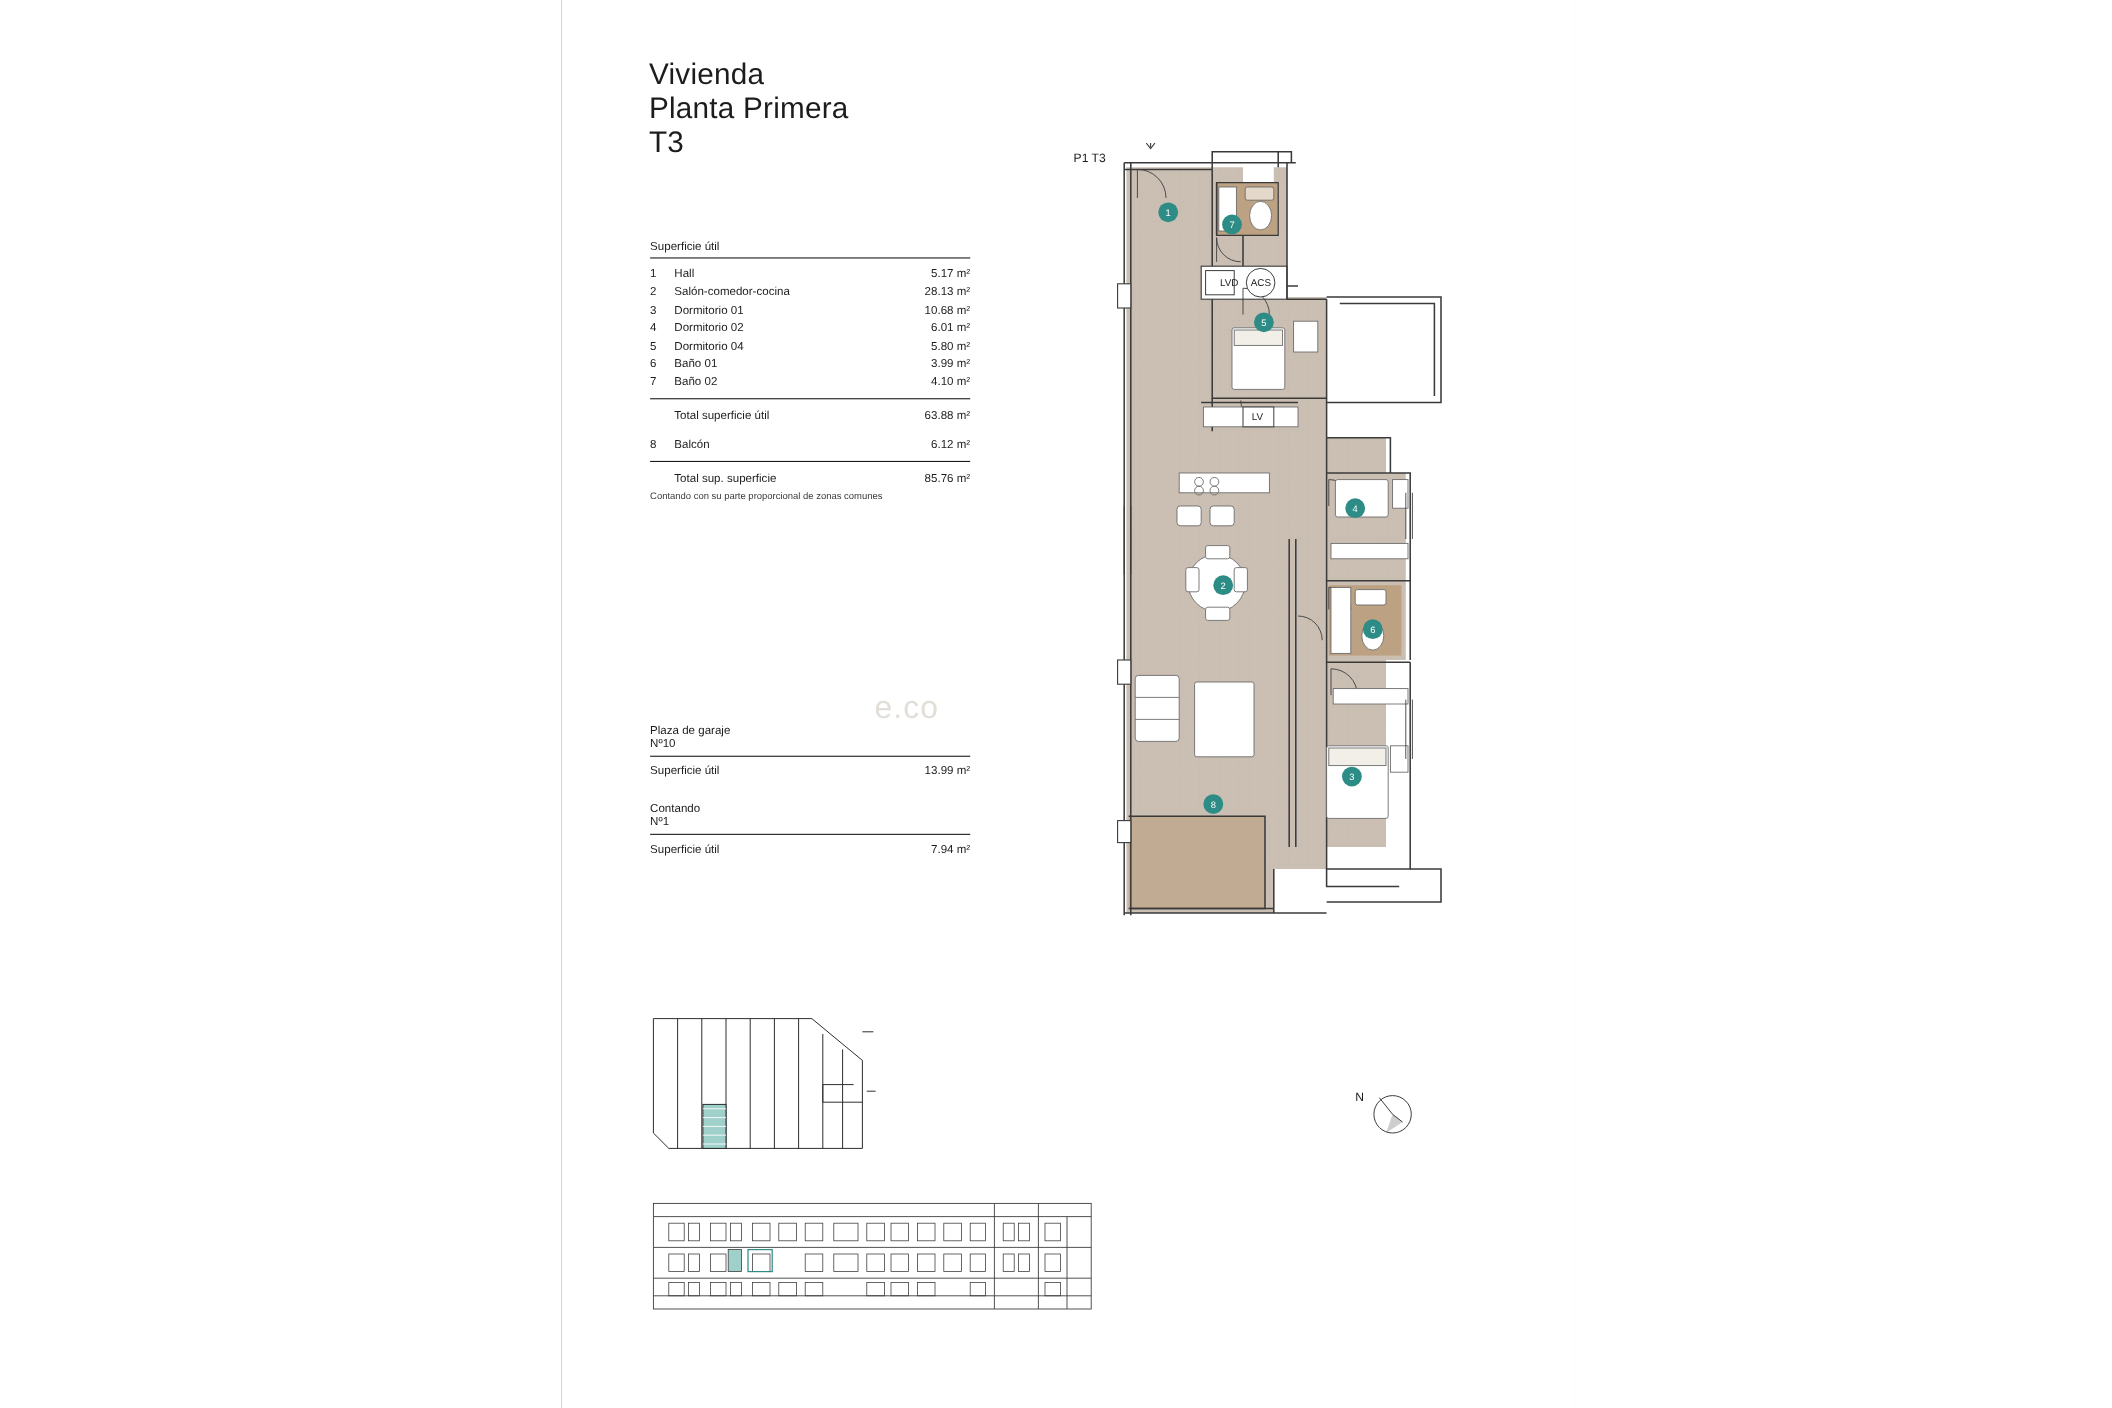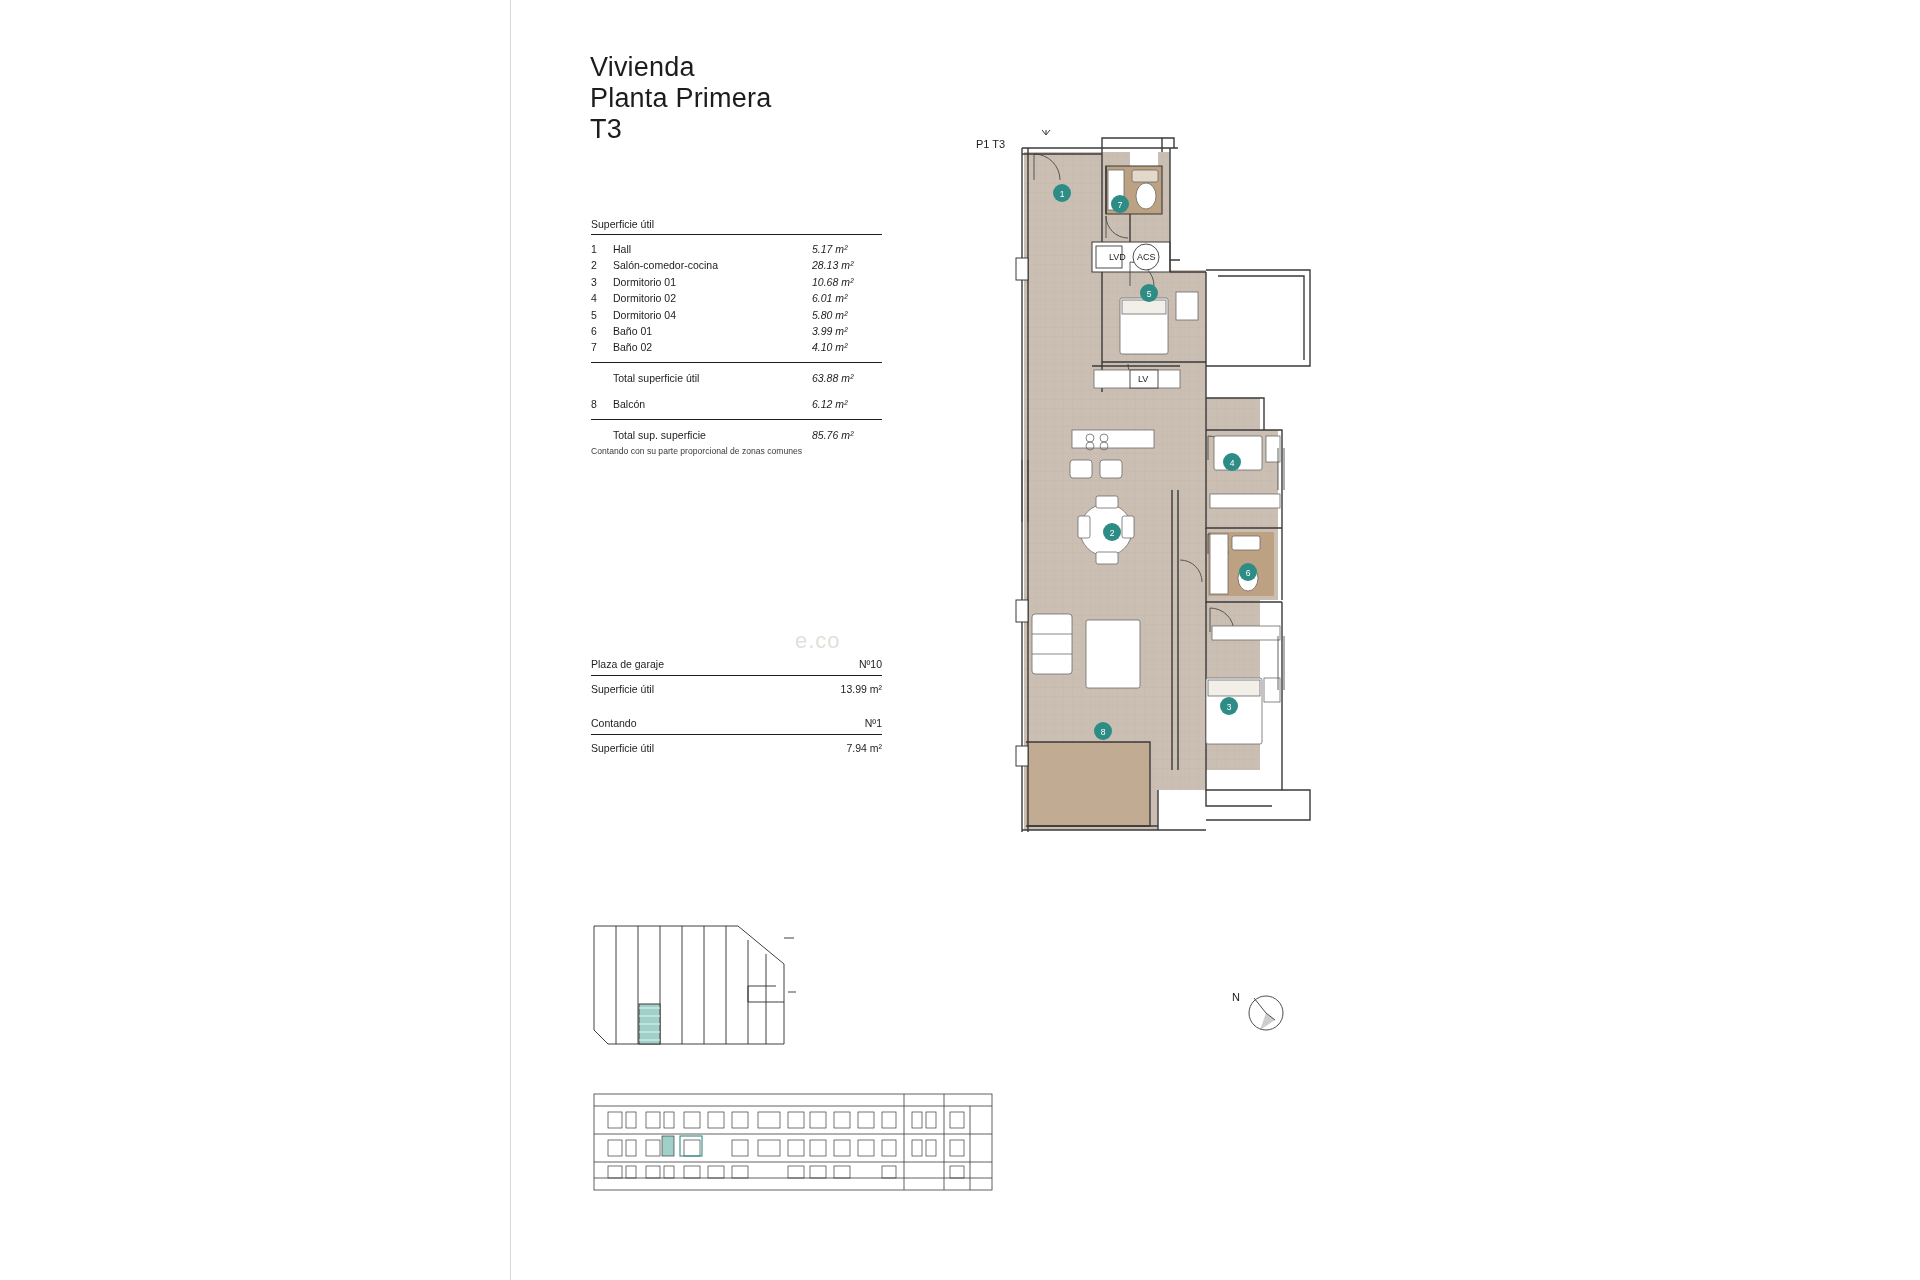--- a/index.html
+++ b/index.html
@@ -65,21 +65,21 @@
     border-bottom: 0.8px solid #1c1c1c;
     margin-bottom: 8px;
   }
   .row {
     display: flex;
     align-items: baseline;
     margin-bottom: 4.4px;
   }
   .row .num { width: 22px; flex: none; }
   .row .lbl { flex: 1 1 auto; }
-  .row .val { flex: none; width: 70px; text-align: left; font-style: italic; }
+  .row .val { flex: none; width: 70px; text-align: right; }
   .rule {
     border-top: 0.8px solid #1c1c1c;
     margin-top: 9px;
     margin-bottom: 9px;
   }
   .note {
     font-size: 8.6px;
     color: #3a3a3a;
     margin-top: 5px;
   }
@@ -92,20 +92,21 @@
     width: 291px;
     font-size: 10.5px;
     color: #1c1c1c;
   }
   .extra .line {
     display: flex;
     justify-content: space-between;
     padding-bottom: 5px;
     border-bottom: 0.8px solid #1c1c1c;
     margin-bottom: 7px;
+    flex-direction: column;
   }
   .extra .sub {
     display: flex;
     justify-content: space-between;
     margin-bottom: 22px;
   }
   .extra .sub.last { margin-bottom: 0; }
 
   
   .keyplan {
@@ -144,21 +145,21 @@
     top: 985px;
     width: 70px;
     height: 52px;
     font-size: 10px;
     color: #1c1c1c;
   }
   .watermark {
     position: absolute;
     left: 795px;
     top: 628px;
-    font-size: 22px;
+    font-size: 29px;
     color: #e2ded8;
     letter-spacing: 1px;
     user-select: none;
   }
   .badge-text {
     font-size: 8.5px;
     fill: #ffffff;
     font-family: "Liberation Sans", sans-serif;
   }
   svg { display: block; }

